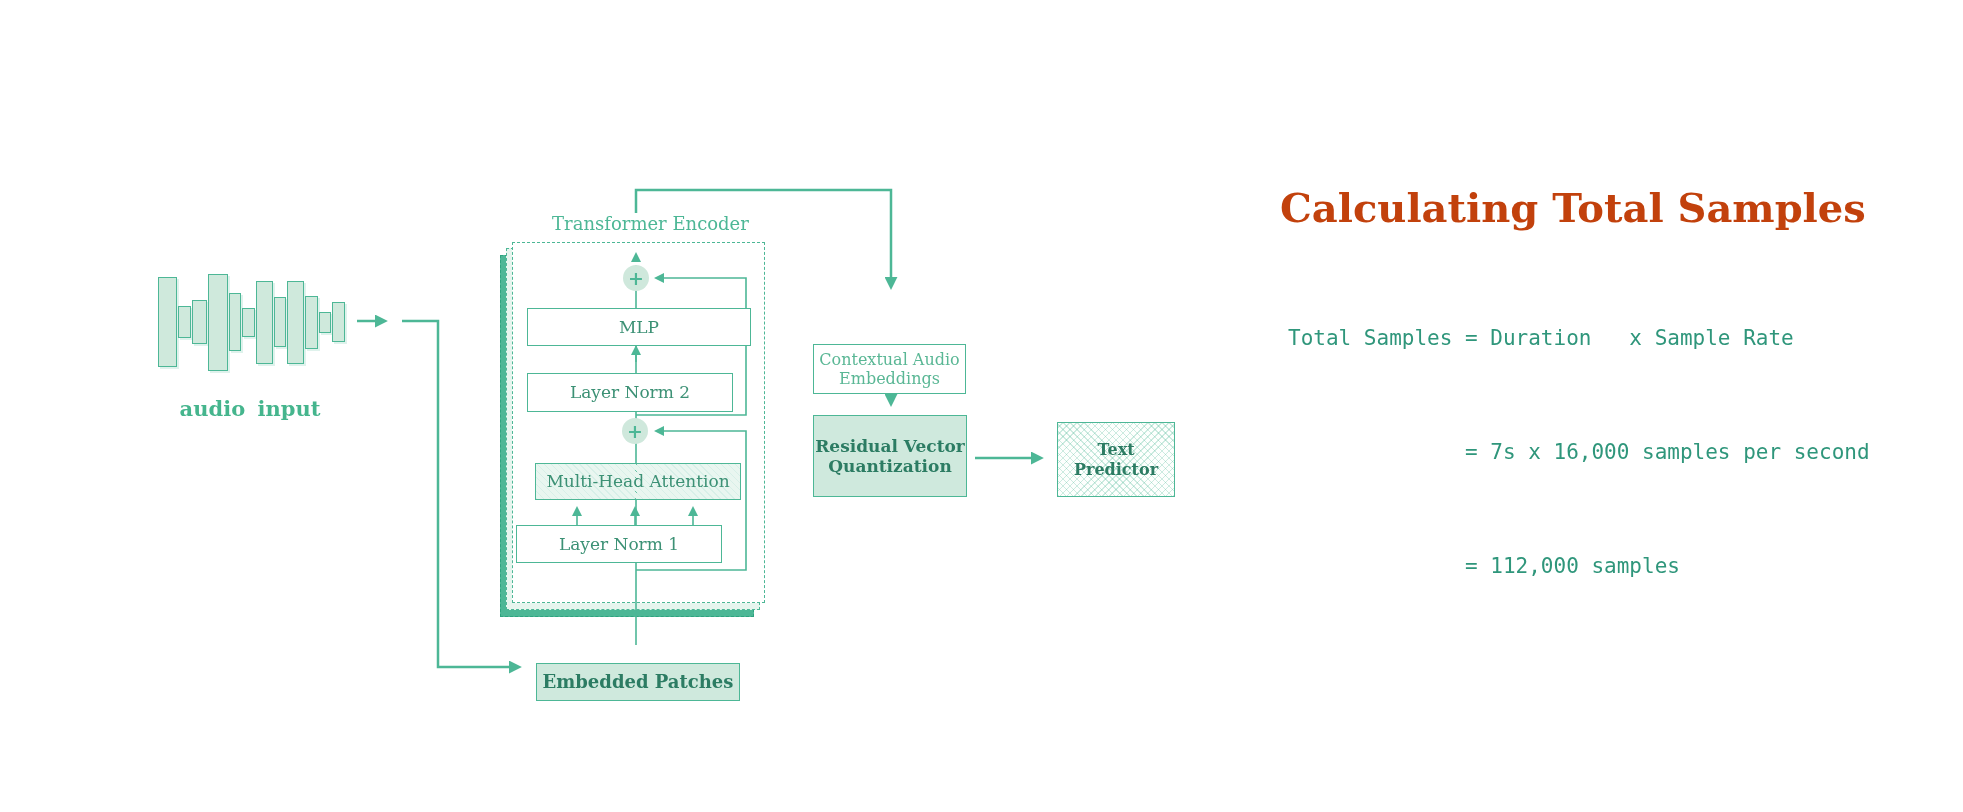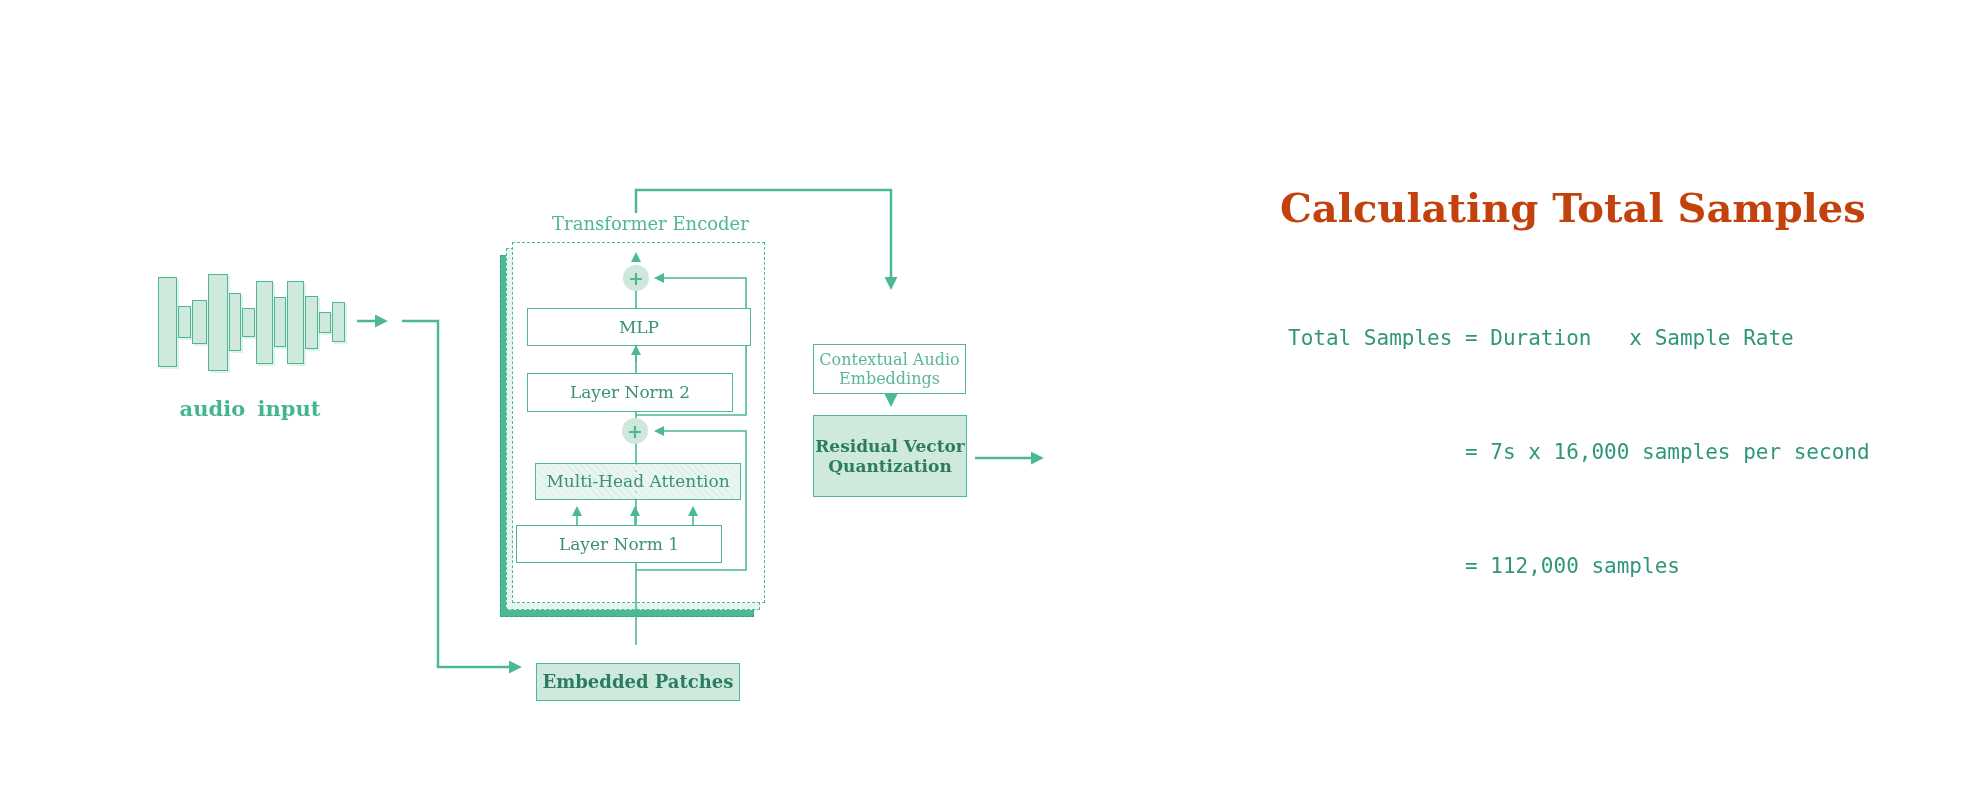--- a/index.html
+++ b/index.html
@@ -148,20 +148,24 @@
   <div class="dbox box-cae">
     <span>Contextual Audio</span>
     <span>Embeddings</span>
   </div>
 
   <div class="dbox box-rvq">
     <span>Residual Vector</span>
     <span>Quantization</span>
   </div>
 
+  <div class="dbox box-tp">
+    <span>Text</span>
+    <span>Predictor</span>
+  </div>
 
   <h1 class="notes-heading">Calculating Total Samples</h1>
   <div class="notes-eqs">
     <div>Total Samples = Duration   x Sample Rate</div>
     <div>              = 7s x 16,000 samples per second</div>
     <div>              = 112,000 samples</div>
   </div>
 
 </div>
 

